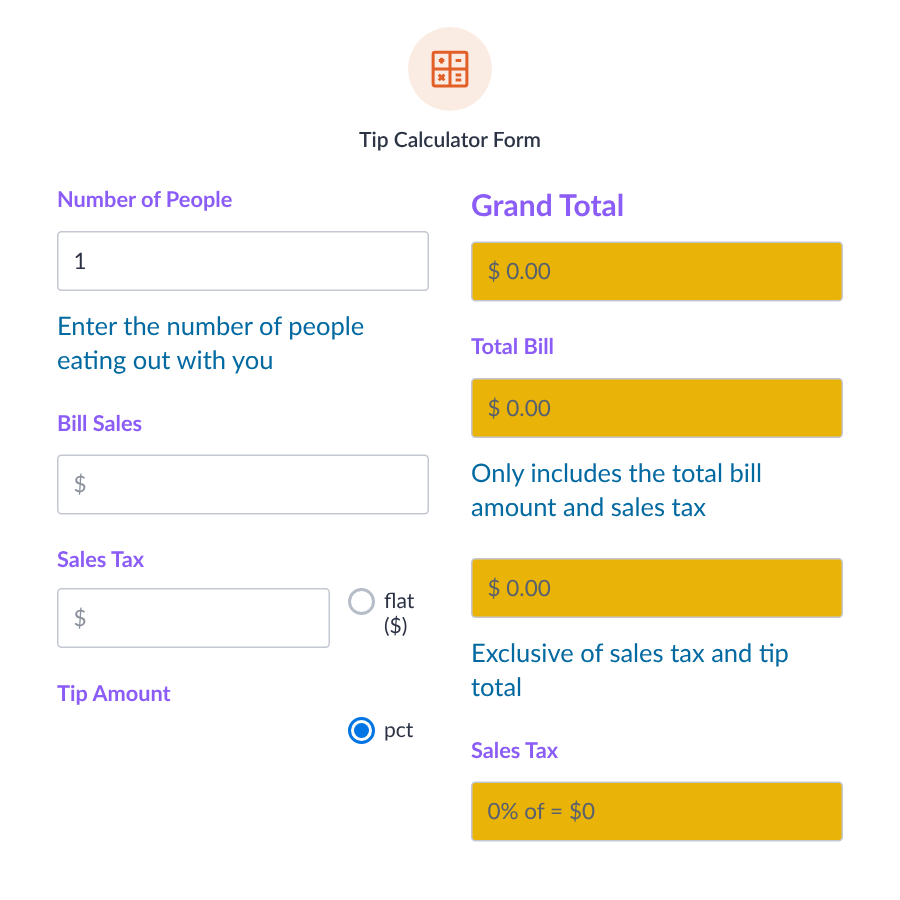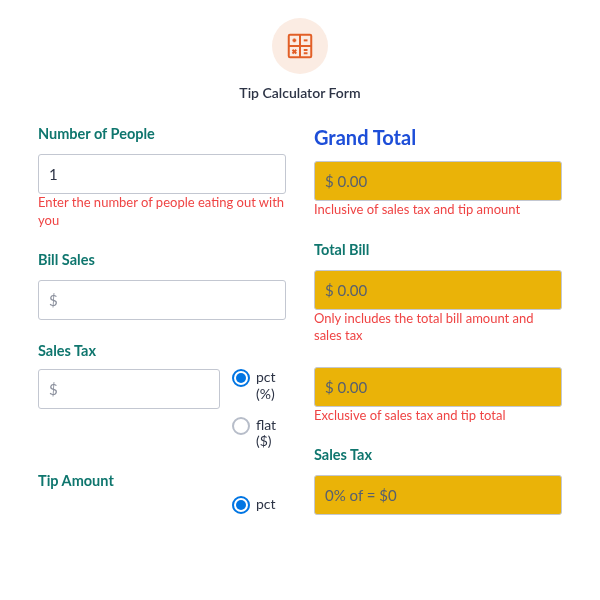--- a/index.html
+++ b/index.html
@@ -36,51 +36,51 @@
   }
   .columns {
     display: flex;
     gap: 28px;
   }
   .col { flex: 1; min-width: 0; }
   .field { margin-bottom: 22px; }
   .label {
     font-size: 14.5px;
     font-weight: 700;
-    color: #0f766e;
+    color: #8b5cf6;
     margin-bottom: 12px;
     display: block;
   }
   .big-label {
     font-size: 20px;
     font-weight: 700;
-    color: #1d4ed8;
+    color: #8b5cf6;
     margin-bottom: 12px;
     display: block;
   }
   .input {
     width: 100%;
     height: 40px;
     border: 1px solid #c3c7d1;
     border-radius: 3px;
     padding: 0 10px;
     font-size: 15px;
     color: #2c3345;
     background: #fff;
     font-family: inherit;
   }
   .input::placeholder { color: #8a8f9c; }
   .input.readonly {
     background: #eab308;
     color: #57606f;
   }
   .help {
-    font-size: 13px;
-    color: #ef4444;
-    margin-top: 0;
+    font-size: 17px;
+    color: #0369a1;
+    margin-top: 12px;
     line-height: 1.35;
   }
   .row-split {
     display: flex;
     gap: 12px;
     align-items: flex-start;
   }
   .row-split .input-col { flex: 1; min-width: 0; }
   .radio-col {
     display: flex;
@@ -164,24 +164,20 @@
       <div class="field">
         <div class="label-row">
           <label class="label">Sales Tax</label>
         </div>
         <div class="row-split" style="margin-top:10px;">
           <div class="input-col small-input-wrap">
             <input class="input" type="text" placeholder="$" style="">
           </div>
           <div class="radio-col">
             <div class="radio-item">
-              <span class="radio checked"></span>
-              <span>pct (%)</span>
-            </div>
-            <div class="radio-item">
               <span class="radio unchecked"></span>
               <span>flat ($)</span>
             </div>
           </div>
         </div>
       </div>
 
       <div class="field" style="margin-bottom:0;">
         <div class="label-row">
           <label class="label">Tip Amount</label>
@@ -194,21 +190,20 @@
         </div>
       </div>
 
     </div>
 
     <div class="col">
 
       <div class="field">
         <label class="big-label">Grand Total</label>
         <input class="input readonly" type="text" readonly="" value="$ 0.00" style="">
-        <div class="help">Inclusive of sales tax and tip amount</div>
       </div>
 
       <div class="field">
         <label class="label">Total Bill</label>
         <input class="input readonly" type="text" readonly="" value="$ 0.00" style="">
         <div class="help">Only includes the total bill amount and sales tax</div>
       </div>
 
       <div class="field">
         <input class="input readonly" type="text" readonly="" value="$ 0.00" style="">

